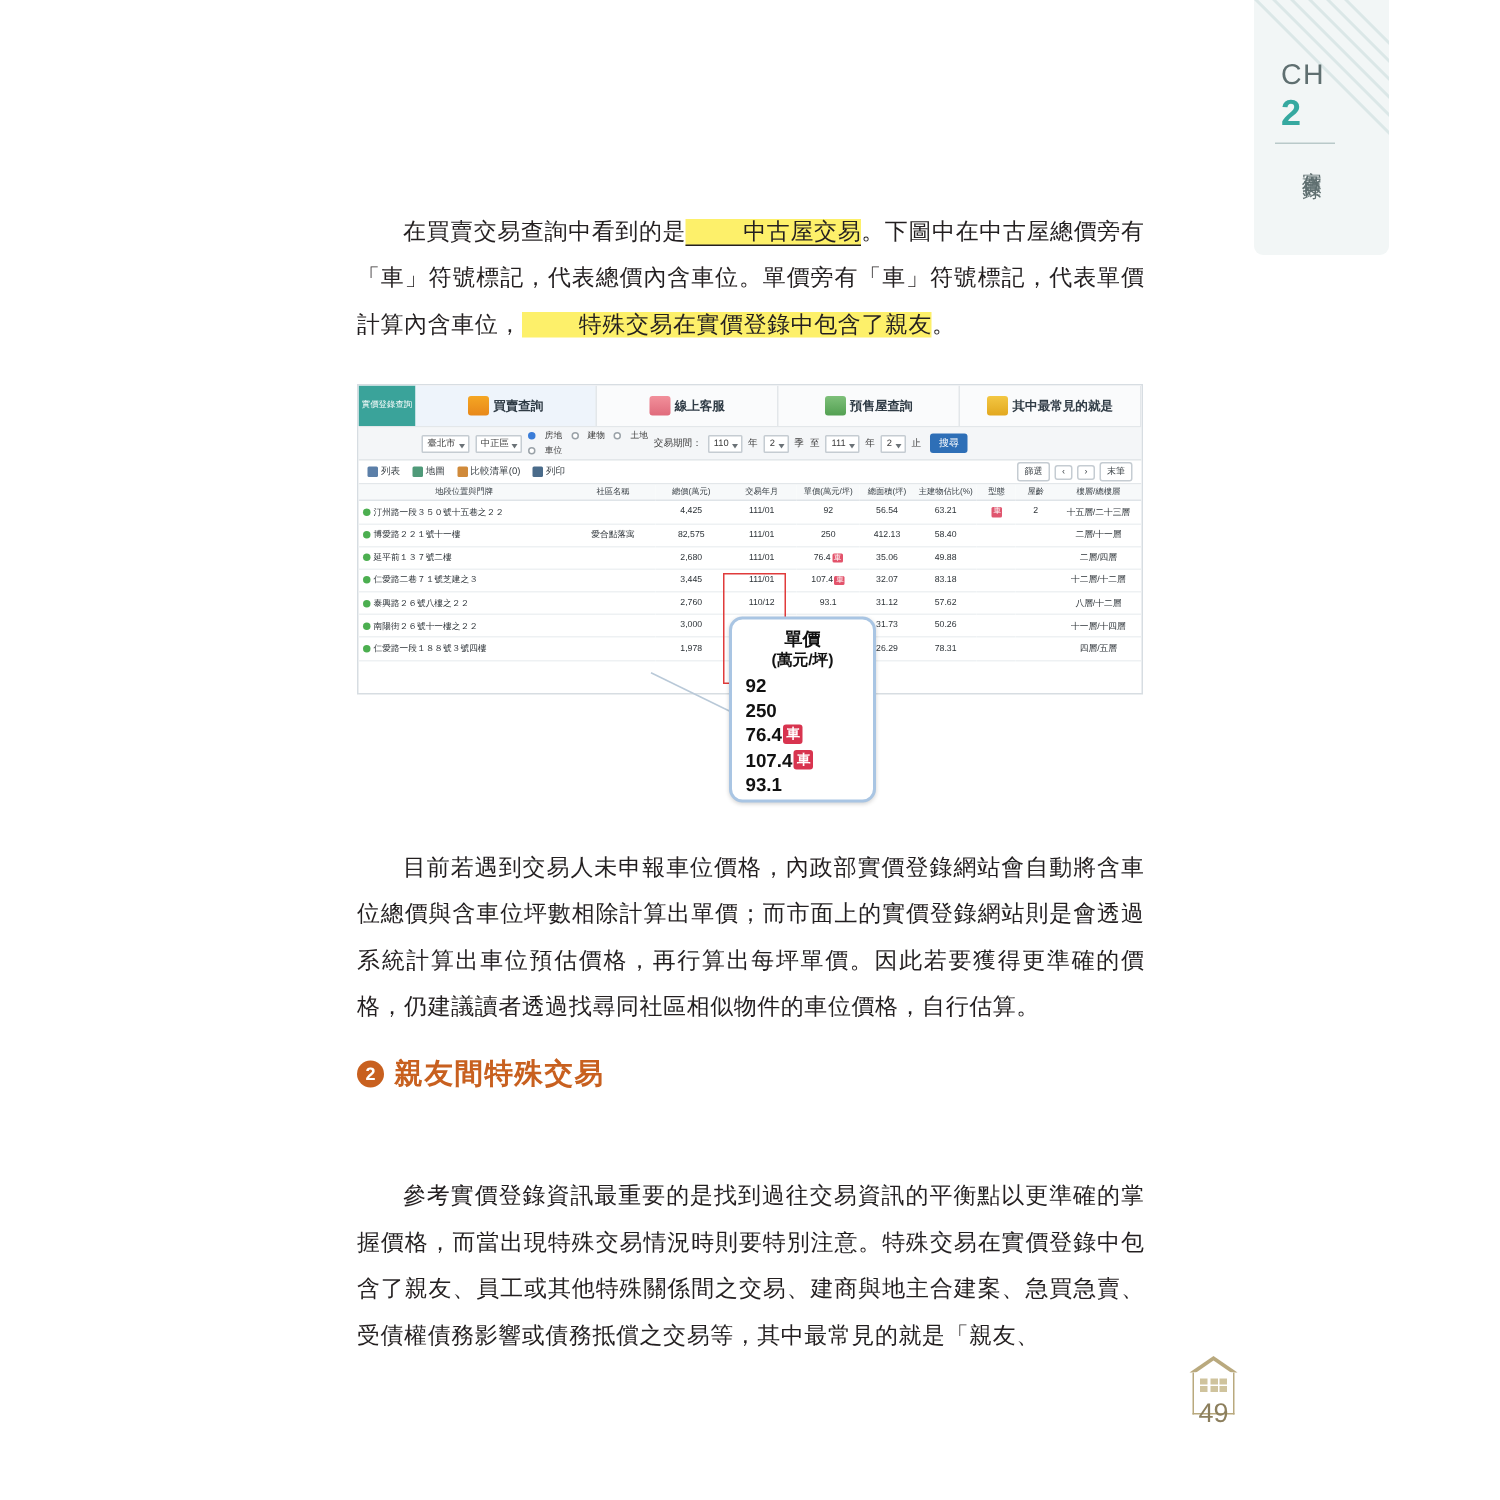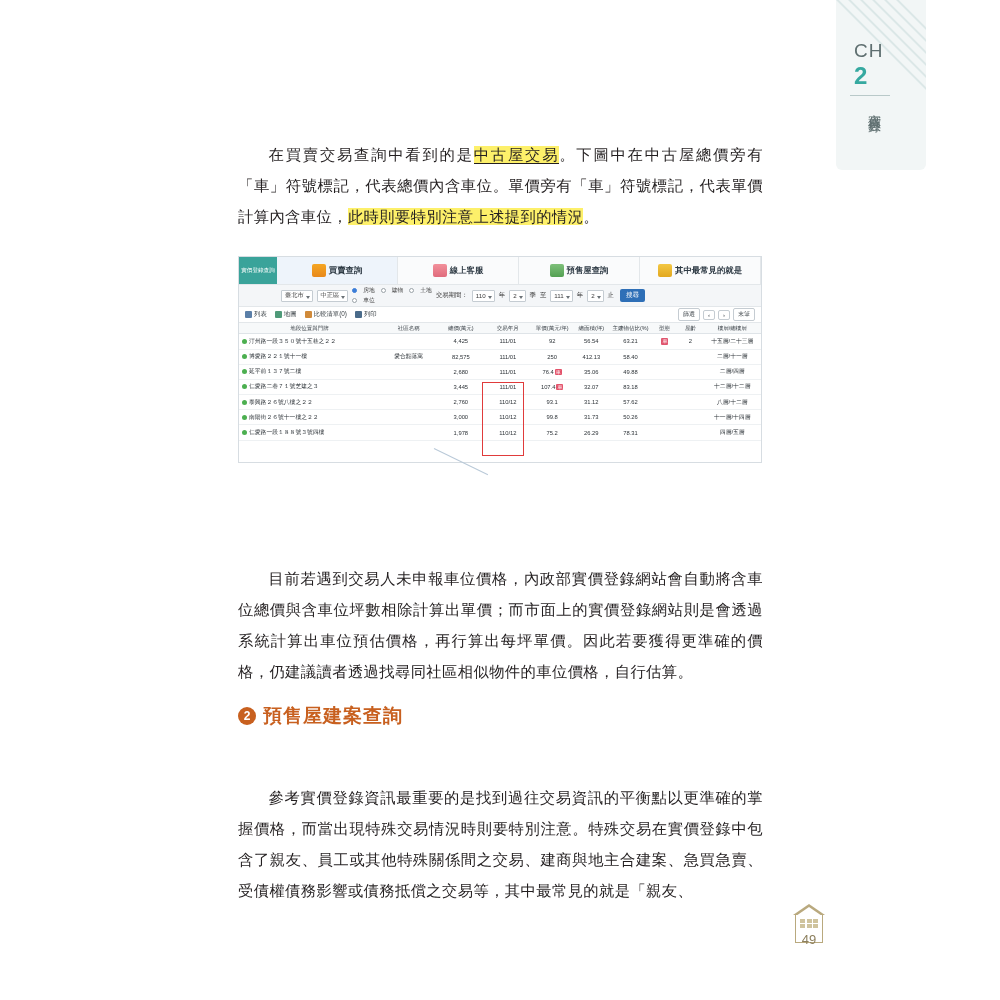--- a/index.html
+++ b/index.html
@@ -61,21 +61,21 @@
   }
   p.para {
     margin: 0 0 0 0;
     font-size: 15.3px;
     line-height: 2.02;
     color: #231f20;
     text-align: justify;
     text-indent: 2em;
     letter-spacing: 0.4px;
   }
-  .hl { background: #fdf06a; }
+  .hl { background: #fdf06a; padding-left: 38px; }
   .uline { border-bottom: 1px solid #231f20; }
 
   
   .figure {
     position: absolute;
     left: 238px; top: 256px;
     width: 524px; height: 284px;
   }
   .screen {
     position: absolute; left: 0; top: 0;
@@ -284,21 +284,21 @@
     background: #fff;
   }
   .house .win {
     position: absolute; left: 12px; top: 15px;
     width: 18px; height: 9px;
     display: grid; grid-template-columns: repeat(3, 1fr);
     grid-template-rows: repeat(2, 1fr); gap: 1.5px;
   }
   .house .win i { background: #cfc39d; display: block; }
   .pagenum {
-    font-size: 13px; color: #8c7f5d; margin-top: -12px;
+    font-size: 18px; color: #8c7f5d; margin-top: -12px;
     position: relative; z-index: 2;
   }
 </style>
 </head>
 <body>
 
 <div class="ch-tab">
   <div class="diag">
     <i style="left:10px"></i>
       <i style="left:22px"></i>
@@ -308,21 +308,21 @@
       <i style="left:70px"></i>
   </div>
   <div class="ch-label">CH</div>
   <div class="ch-num">2</div>
   <div class="ch-rule"></div>
   <div class="ch-vert">實價登錄</div>
 </div>
 
 <div class="content">
   <p class="para">
-    <span>在買賣交易查詢中看到的是</span><span class="hl uline">中古屋交易</span><span>。下圖中在中古屋總價旁有「車」符號標記，代表總價內含車位。單價旁有「車」符號標記，代表單價計算內含車位，</span><span class="hl">此時則要特別注意上述提到的情況</span><span>。</span>
+    <span>在買賣交易查詢中看到的是</span><span class="hl uline">中古屋交易</span><span>。下圖中在中古屋總價旁有「車」符號標記，代表總價內含車位。單價旁有「車」符號標記，代表單價計算內含車位，</span><span class="hl">特殊交易在實價登錄中包含了親友</span><span>。</span>
   </p>
 </div>
 
 <div class="figure">
 
   <div class="screen">
 
 
     <div class="s-tabs">
       <div class="s-sidetag">實價登錄查詢</div>
@@ -500,29 +500,42 @@
           <td>四層/五層</td>
         </tr>
       </tbody>
     </table>
   </div>
 
   <div class="redbox"></div>
 
   <div class="leader"></div>
 
+  <div class="callout">
+    <div class="ch-t">
+      <span>單價</span>
+      <small>(萬元/坪)</small>
+    </div>
+    <div class="vals">
+      <div>92</div>
+      <div>250</div>
+      <div><span>76.4</span><span class="cb">車</span></div>
+      <div><span>107.4</span><span class="cb">車</span></div>
+      <div>93.1</div>
+    </div>
+  </div>
 </div>
 
 <div class="para-block" style="top:552px;margin-top:12px;">
   <p class="para">目前若遇到交易人未申報車位價格，內政部實價登錄網站會自動將含車位總價與含車位坪數相除計算出單價；而市面上的實價登錄網站則是會透過系統計算出車位預估價格，再行算出每坪單價。因此若要獲得更準確的價格，仍建議讀者透過找尋同社區相似物件的車位價格，自行估算。</p>
 </div>
 
 <div class="sec-head">
   <span class="sec-num">2</span>
-  <span class="sec-title">預售屋建案查詢</span>
+  <span class="sec-title">親友間特殊交易</span>
 </div>
 
 <div class="para-block" style="top:783px;">
   <p class="para">參考實價登錄資訊最重要的是找到過往交易資訊的平衡點以更準確的掌握價格，而當出現特殊交易情況時則要特別注意。特殊交易在實價登錄中包含了親友、員工或其他特殊關係間之交易、建商與地主合建案、急買急賣、受債權債務影響或債務抵償之交易等，其中最常見的就是「親友、</p>
 </div>
 
 <div class="footer">
   <div class="house">
     <div class="roof"></div>
     <div class="body"></div>

